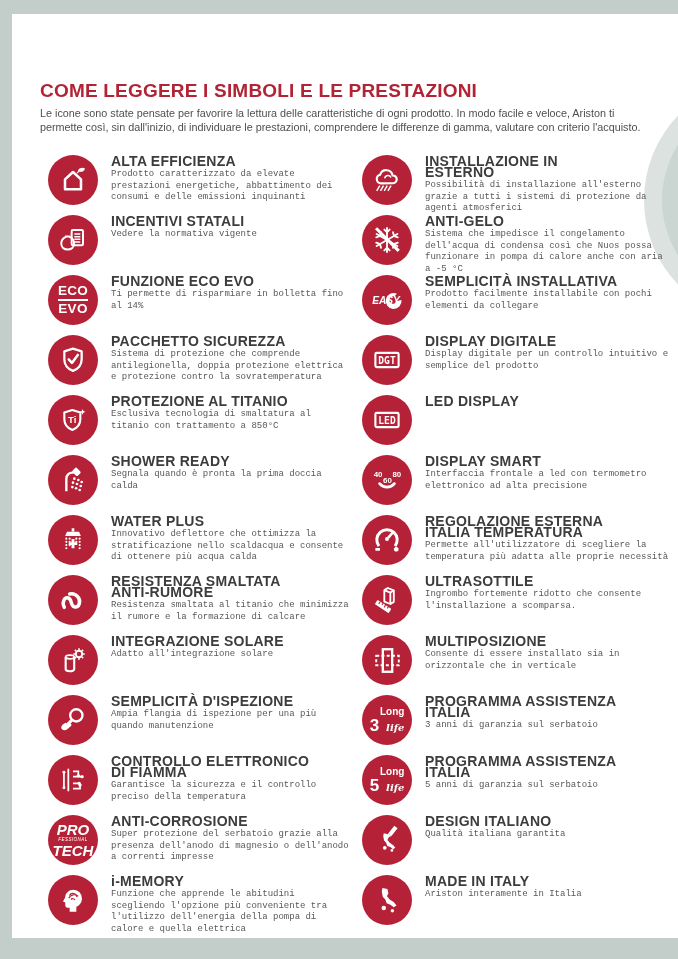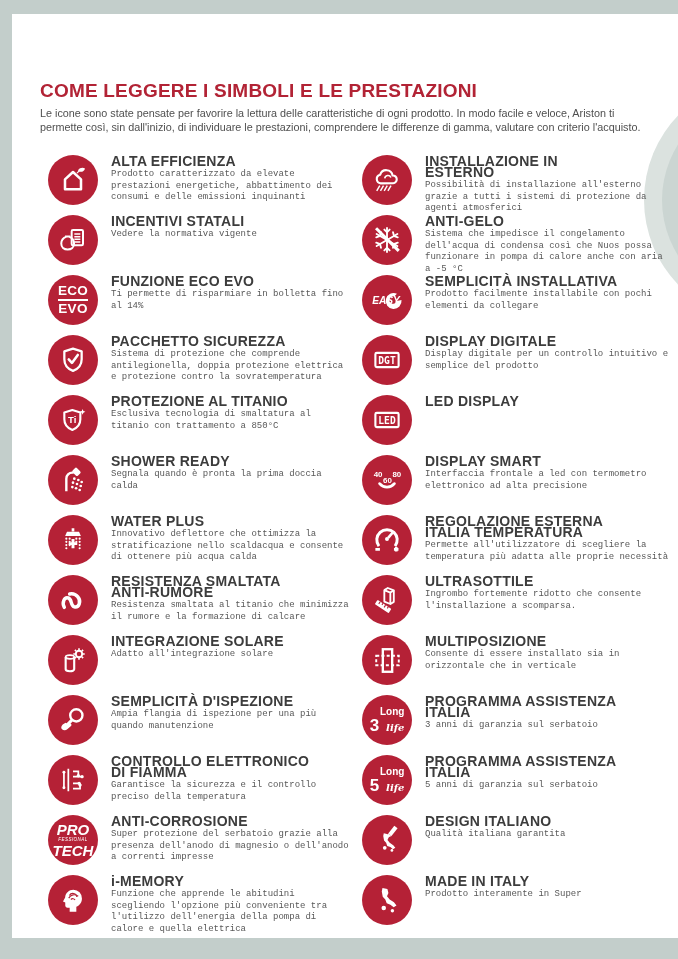--- a/index.html
+++ b/index.html
@@ -452,17 +452,17 @@
       <div class="feature">
         <div class="ficon">
           <svg viewBox="0 0 24 24" width="34" height="34">
             <path d="M8.8 3.5 l3.5 .8 .7 2.7 -1 2.3 1.9 2.4 3 1.9 1.8 2.3 -2 1.2 -2.3 -1.8 -2.6 -1 -1 -2.6 -1.8 -2 -.7 -3.7 Z" fill="#fff"></path>
             <circle cx="9.7" cy="17.7" r="1.6" fill="#fff"></circle>
             <circle cx="15.8" cy="19.6" r="1.2" fill="#fff"></circle>
           </svg>
         </div>
         <div class="ftxt">
           <h3 class="ftitle">MADE IN ITALY</h3>
-          <p class="fdesc">Prodotto interamente in Super</p>
+          <p class="fdesc">Ariston interamente in Italia</p>
         </div>
       </div>
     </div>
 </div>
 
 </body></html>

